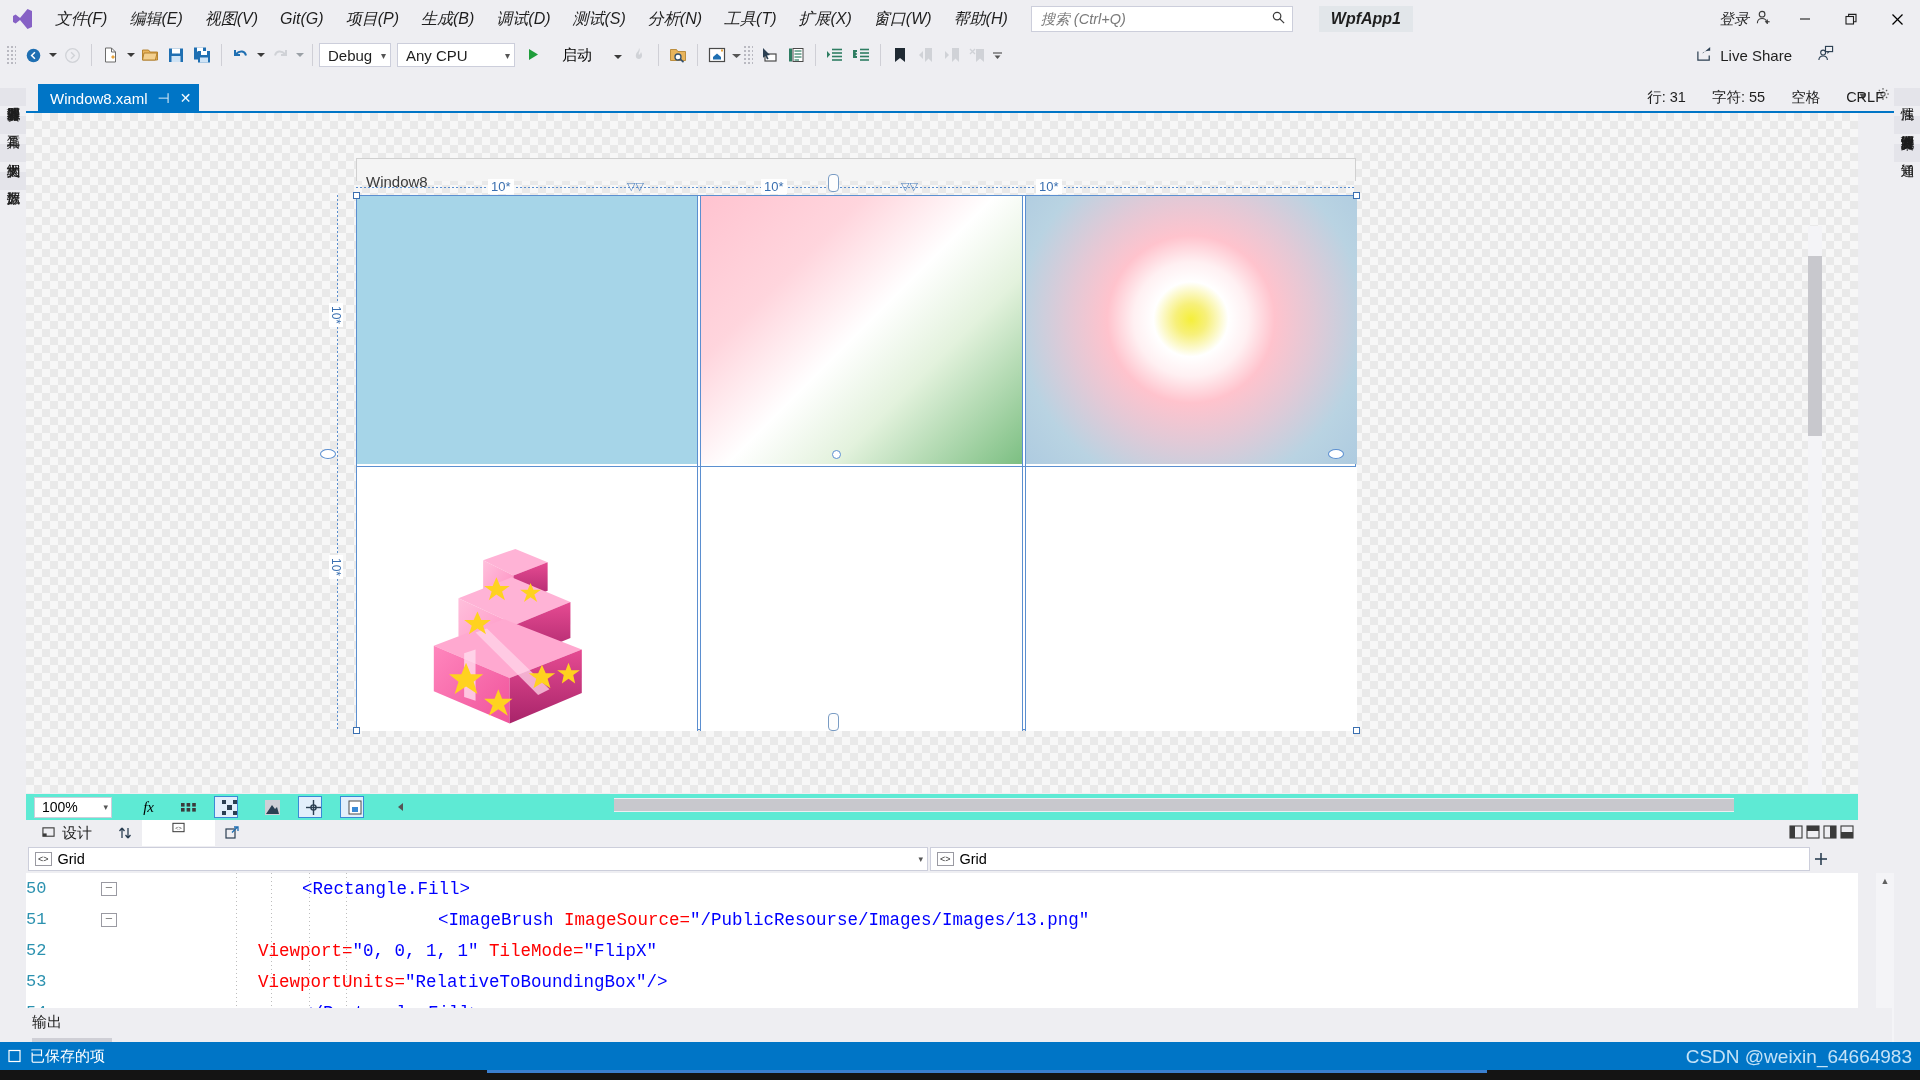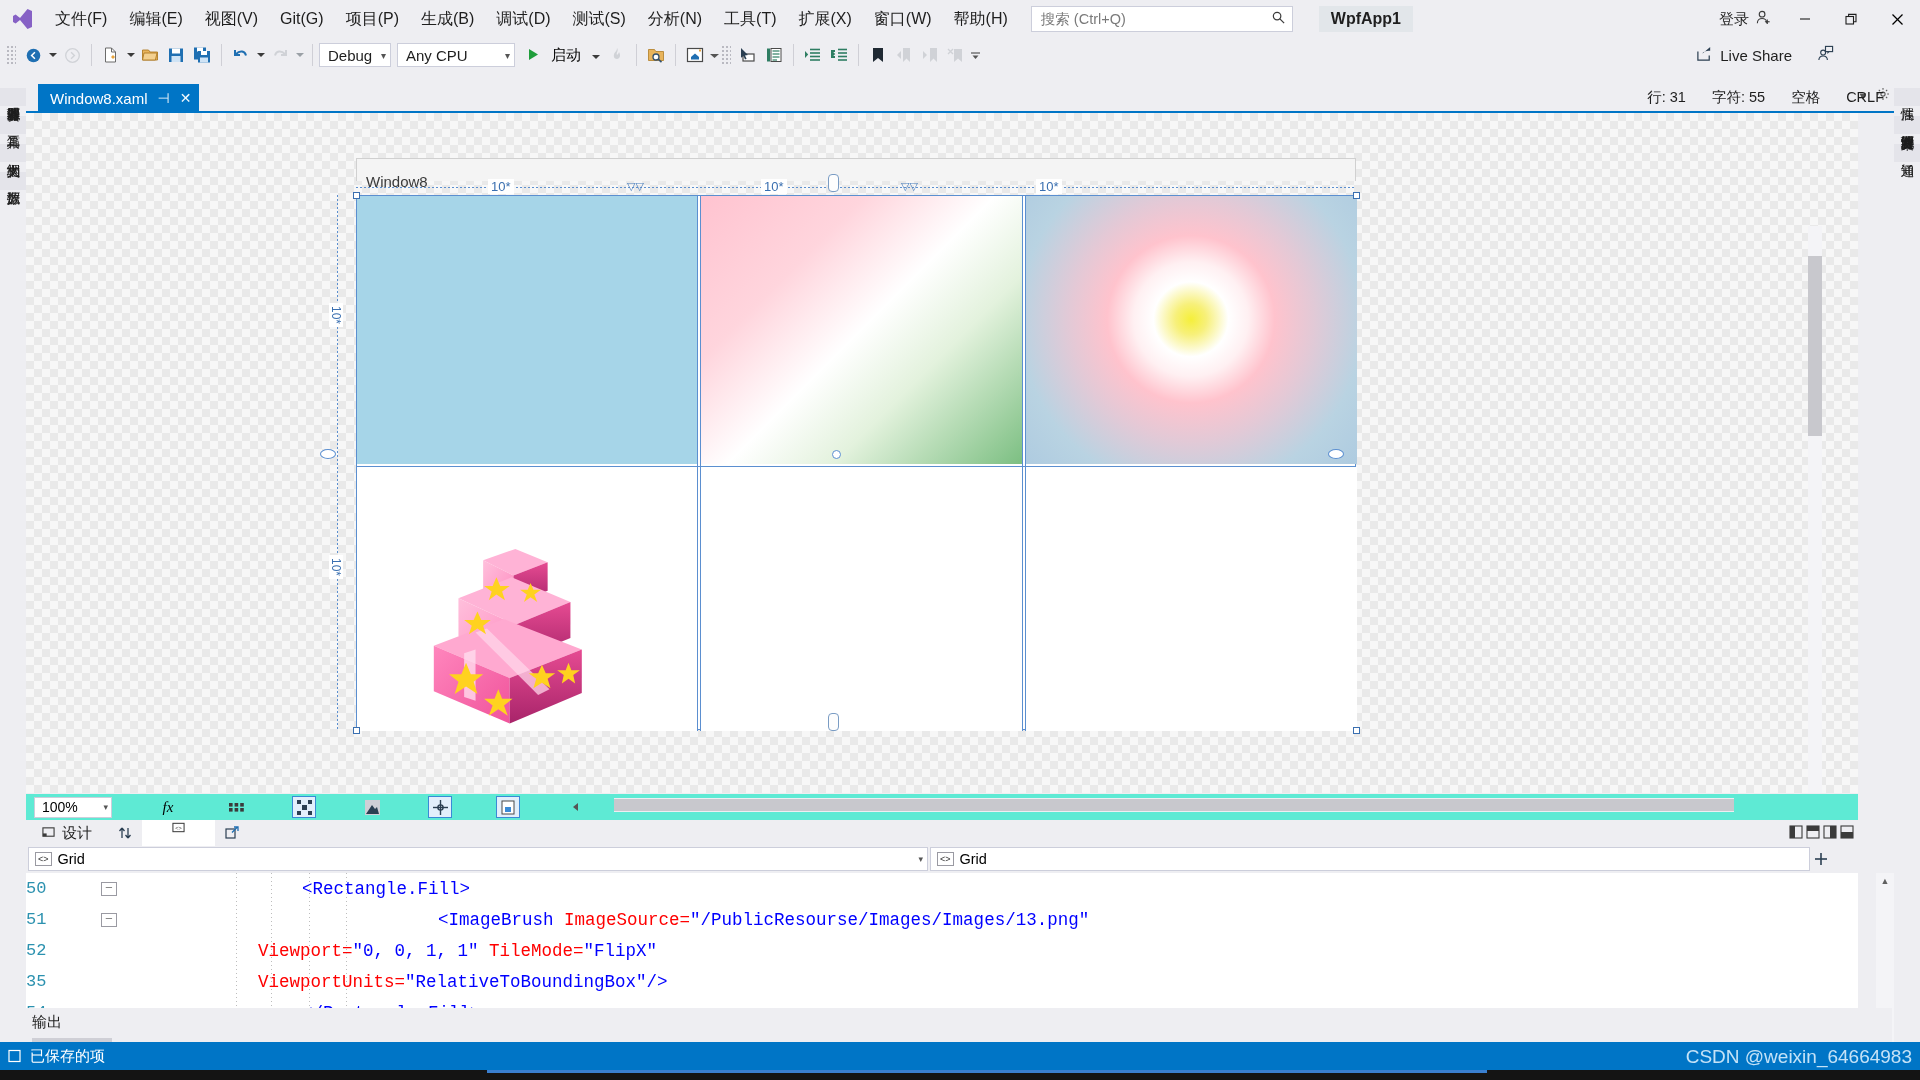--- a/index.html
+++ b/index.html
@@ -9,21 +9,21 @@
     font-family: "Liberation Sans", sans-serif;
     background: #eeeef2;
     -webkit-font-smoothing: antialiased;
   }
   * { box-sizing: border-box; }
 
   
   .titlebar {
     position: absolute; left: 0; top: 0; width: 1920px; height: 38px;
     background: #eeeef2;
-    display: flex; align-items: center;
+    display: flex; align-items: center; font-style: italic;
   }
   .vs-logo { width: 44px; height: 38px; display: flex; align-items: center; justify-content: center; }
   .menu { display: flex; align-items: center; height: 38px; }
   .menu-item {
     padding: 0 11px; height: 38px; line-height: 38px;
     font-size: 16px; color: #1e1e1e; cursor: default; white-space: nowrap;
   }
   .search-box {
     margin-left: 12px; width: 262px; height: 26px; background: #fff;
     border: 1px solid #cccedb; display: flex; align-items: center;
@@ -50,21 +50,21 @@
   .tbtn.dis { opacity: .35; }
   .caret { width: 13px; height: 26px; display:flex;align-items:center;justify-content:center; cursor: default;}
   .sep { width: 1px; height: 22px; background: #cfcfd6; margin: 0 6px; }
   .combo {
     height: 24px; border: 1px solid #cccedb; background: #fff;
     display: flex; align-items: center; padding: 0 4px 0 8px;
     font-size: 15px; color: #1e1e1e; margin-right: 6px; cursor: default;
   }
   .combo .cv { flex: 1; }
   .combo .ca { color: #555; font-size: 10px; padding-left: 8px; }
-  .start-btn { display: flex; align-items: center; gap: 11px; padding: 0 4px 0 6px; font-size: 15px; cursor: default;}
+  .start-btn { display: flex; align-items: center; gap: 22px; padding: 0 4px 0 6px; font-size: 15px; cursor: default;}
   .liveshare { position: absolute; right: 86px; top: 0; height: 34px; display: flex; align-items: center; gap: 7px; font-size: 15px; color: #1e1e1e; cursor: default;}
 
   
   .rail { position: absolute; top: 88px; width: 26px; background: #eeeef2; }
   .rail.left { left: 0; }
   .rail.right { right: 0; }
   .rail-item {
     writing-mode: vertical-rl; text-orientation: upright;
     font-size: 13.5px; color: #1e1e1e; background: #e4e4ea;
     padding: 9px 4px; margin-bottom: 10px; letter-spacing: 0px;
@@ -126,21 +126,21 @@
   .eye { position:absolute; width:16px; height:10px; border:1px solid #5b8fd0; border-radius:50%; background:#fff; }
 
   
   .gift { position: absolute; left: 52px; top: 80px; width: 190px; height: 185px; }
 
   
   .dstrip { position: absolute; left: 0; top: 710px; width: 1832px; height: 26px; background: #5eead4; display: flex; align-items: center; gap: 18px; padding-left: 8px;}
   .zoom-combo { width: 78px; height: 21px; border: 1px solid #cccedb; background: #fff; display: flex; align-items: center; padding: 0 3px 0 7px; font-size: 14px; cursor:default;}
   .zoom-combo .cv { flex: 1; }
   .zoom-combo .ca { font-size: 9px; color: #555; }
-  .dbtn { width: 24px; height: 22px; display: flex; align-items: center; justify-content: center; cursor: default; margin-left: 26px;}
+  .dbtn { width: 24px; height: 22px; display: flex; align-items: center; justify-content: flex-end; cursor: default;}
   .dbtn.on { border: 1px solid #3a8ad6; background: #e2effb; }
   .hscroll-d { position: absolute; left: 588px; top: 714px; width: 1120px; height: 14px; background: #eeeef2; }
   .hscroll-d .thumb { position: absolute; left: 0; top: 1px; width: 1120px; height: 12px; background: #c8c8cd; }
 
   .vscroll-d { position:absolute; right: 36px; top: 113px; width: 14px; height: 596px; background:#f4f4f7; }
   .vscroll-d .thumb { position:absolute; left:0; top:30px; width:14px; height:180px; background:#c8c8cd; }
 
   
   .viewtabs { position: absolute; left: 0; top: 736px; width: 1832px; height: 26px; background: #eeeef2; display: flex; align-items: flex-end; }
   .vtab { height: 26px; display: flex; align-items: center; gap: 7px; padding: 0 16px; font-size: 15px; color: #1e1e1e; cursor: default;}
@@ -748,21 +748,21 @@
       </span>
     </div>
     <div class="codeline">
       <span class="lnum">52</span>
       <span class="fold"></span>
       <span class="ctext" style="padding-left:52px">
         <span class="attr">Viewport=</span><span class="val">"0, 0, 1, 1" </span><span class="attr">TileMode=</span><span class="val">"FlipX"</span>
       </span>
     </div>
     <div class="codeline">
-      <span class="lnum">35</span>
+      <span class="lnum">53</span>
       <span class="fold"></span>
       <span class="ctext" style="padding-left:52px">
         <span class="attr">ViewportUnits=</span><span class="val">"RelativeToBoundingBox"</span><span class="tag">/&gt;</span>
       </span>
     </div>
     <div class="codeline">
       <span class="lnum">54</span>
       <span class="fold"></span>
       <span class="ctext" style="padding-left:180px"><span class="tag">&lt;/Rectangle.Fill&gt;</span></span>
     </div>

